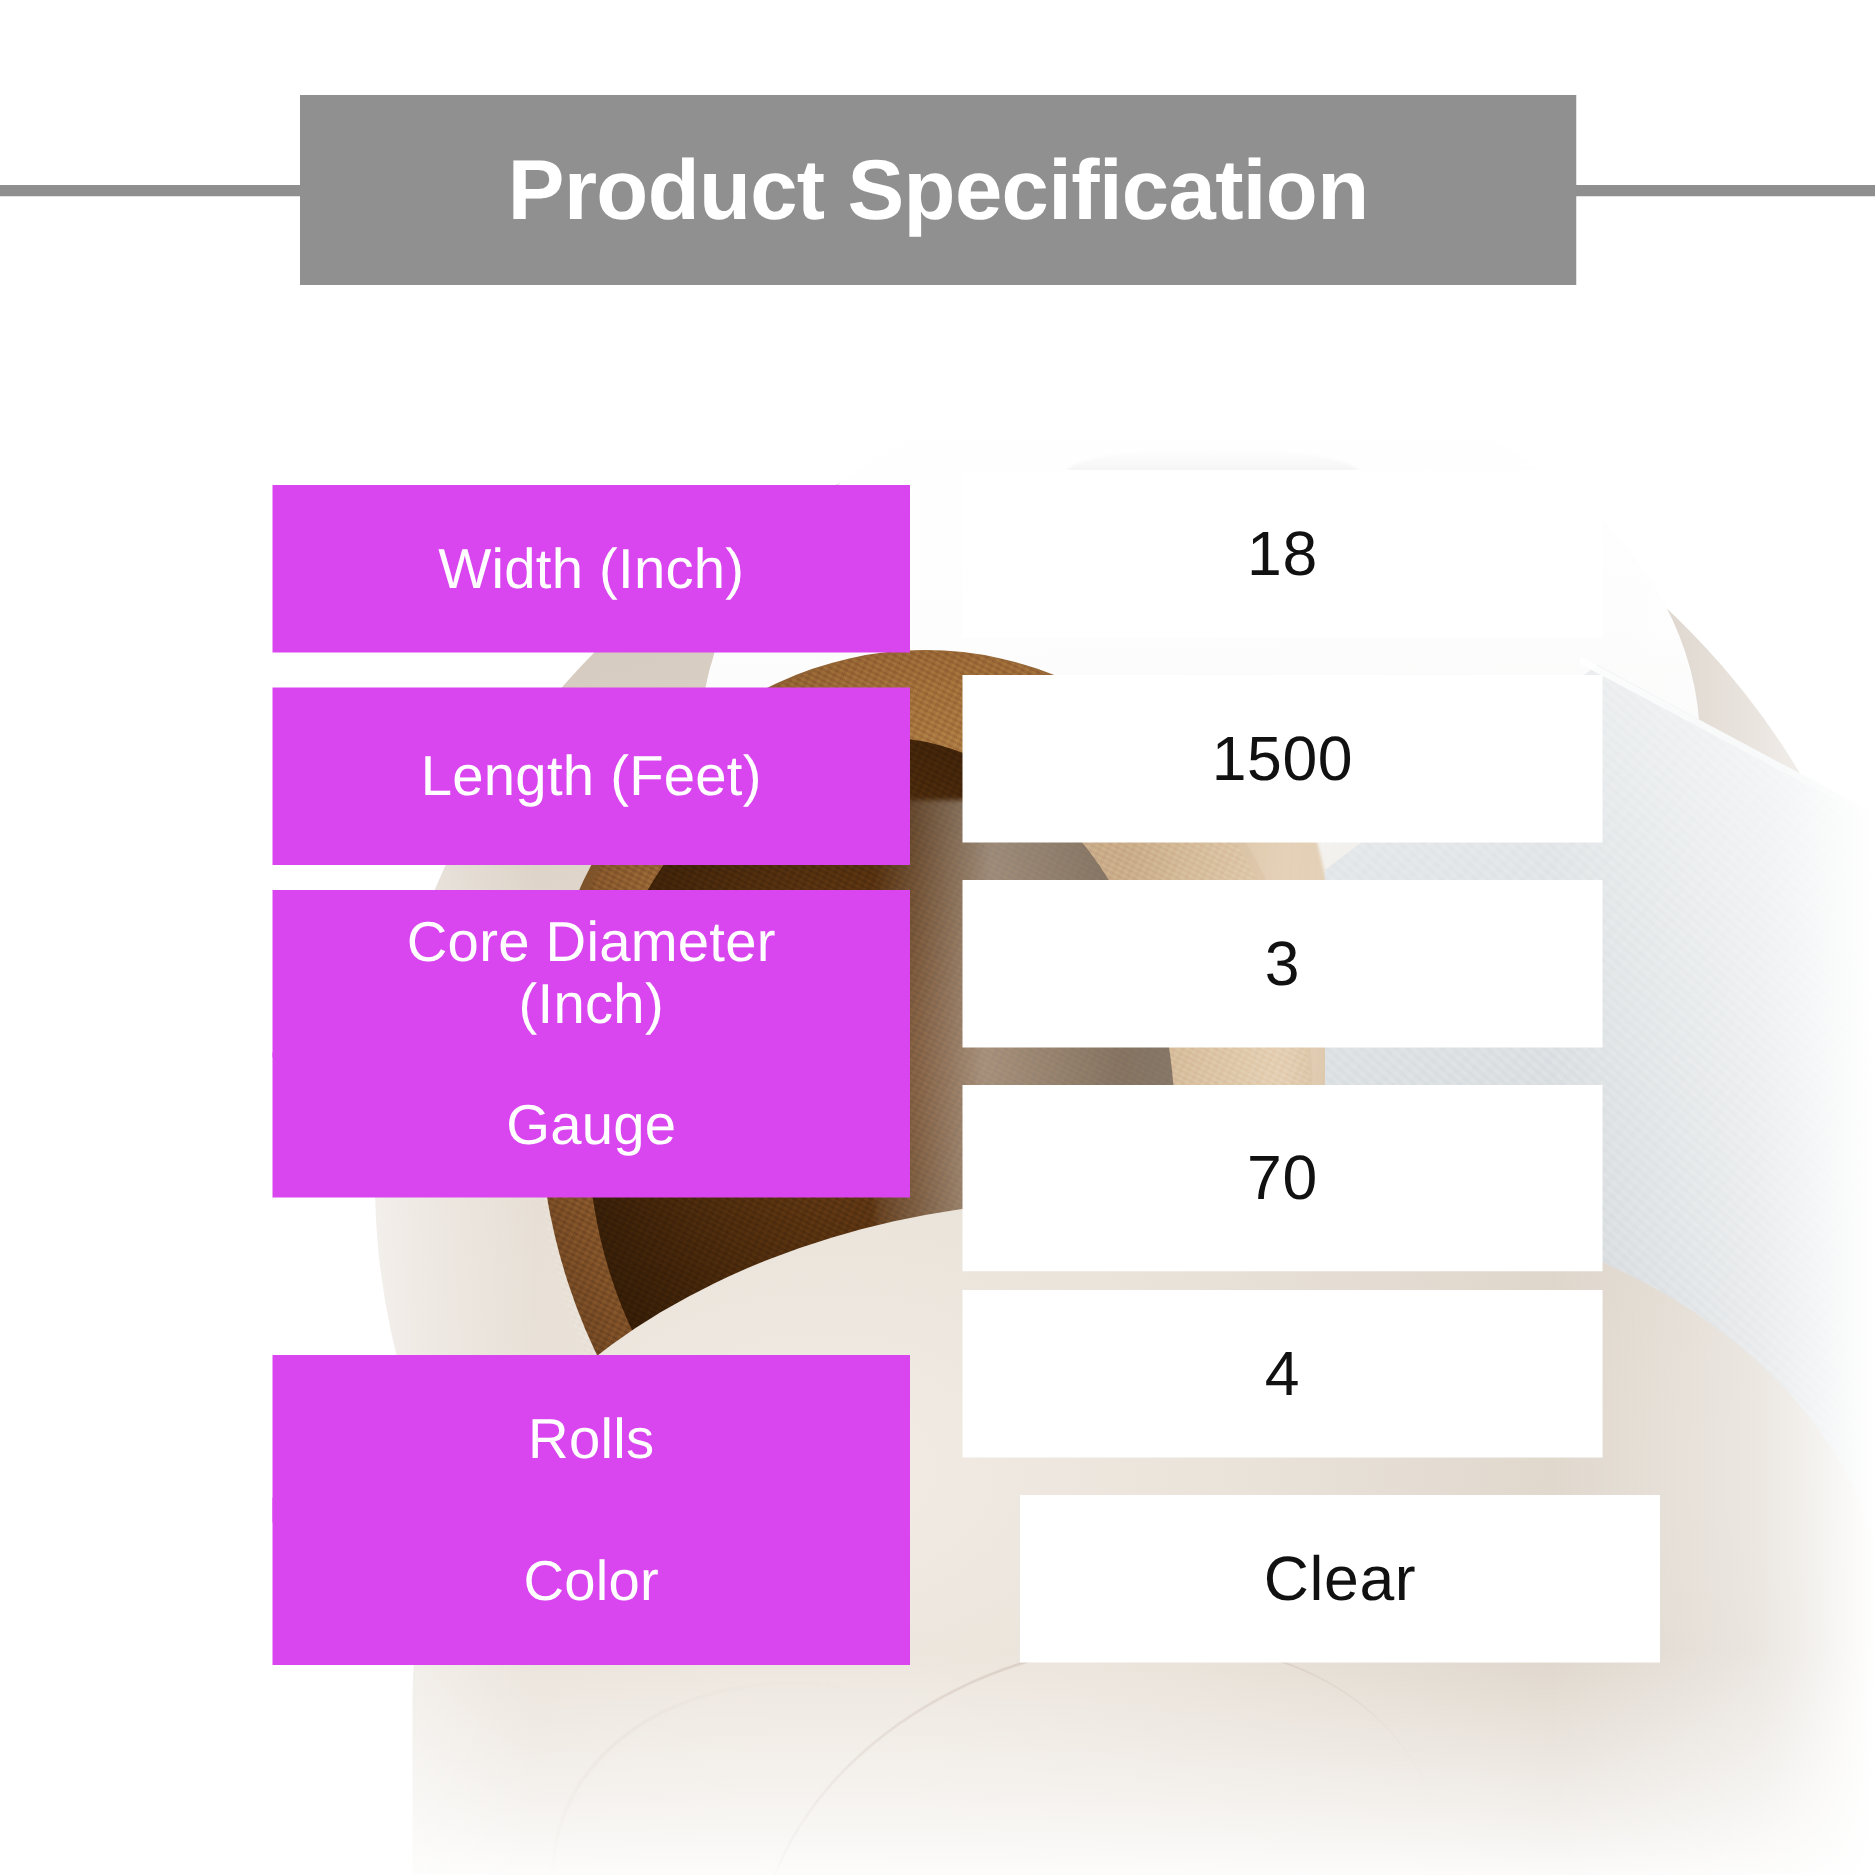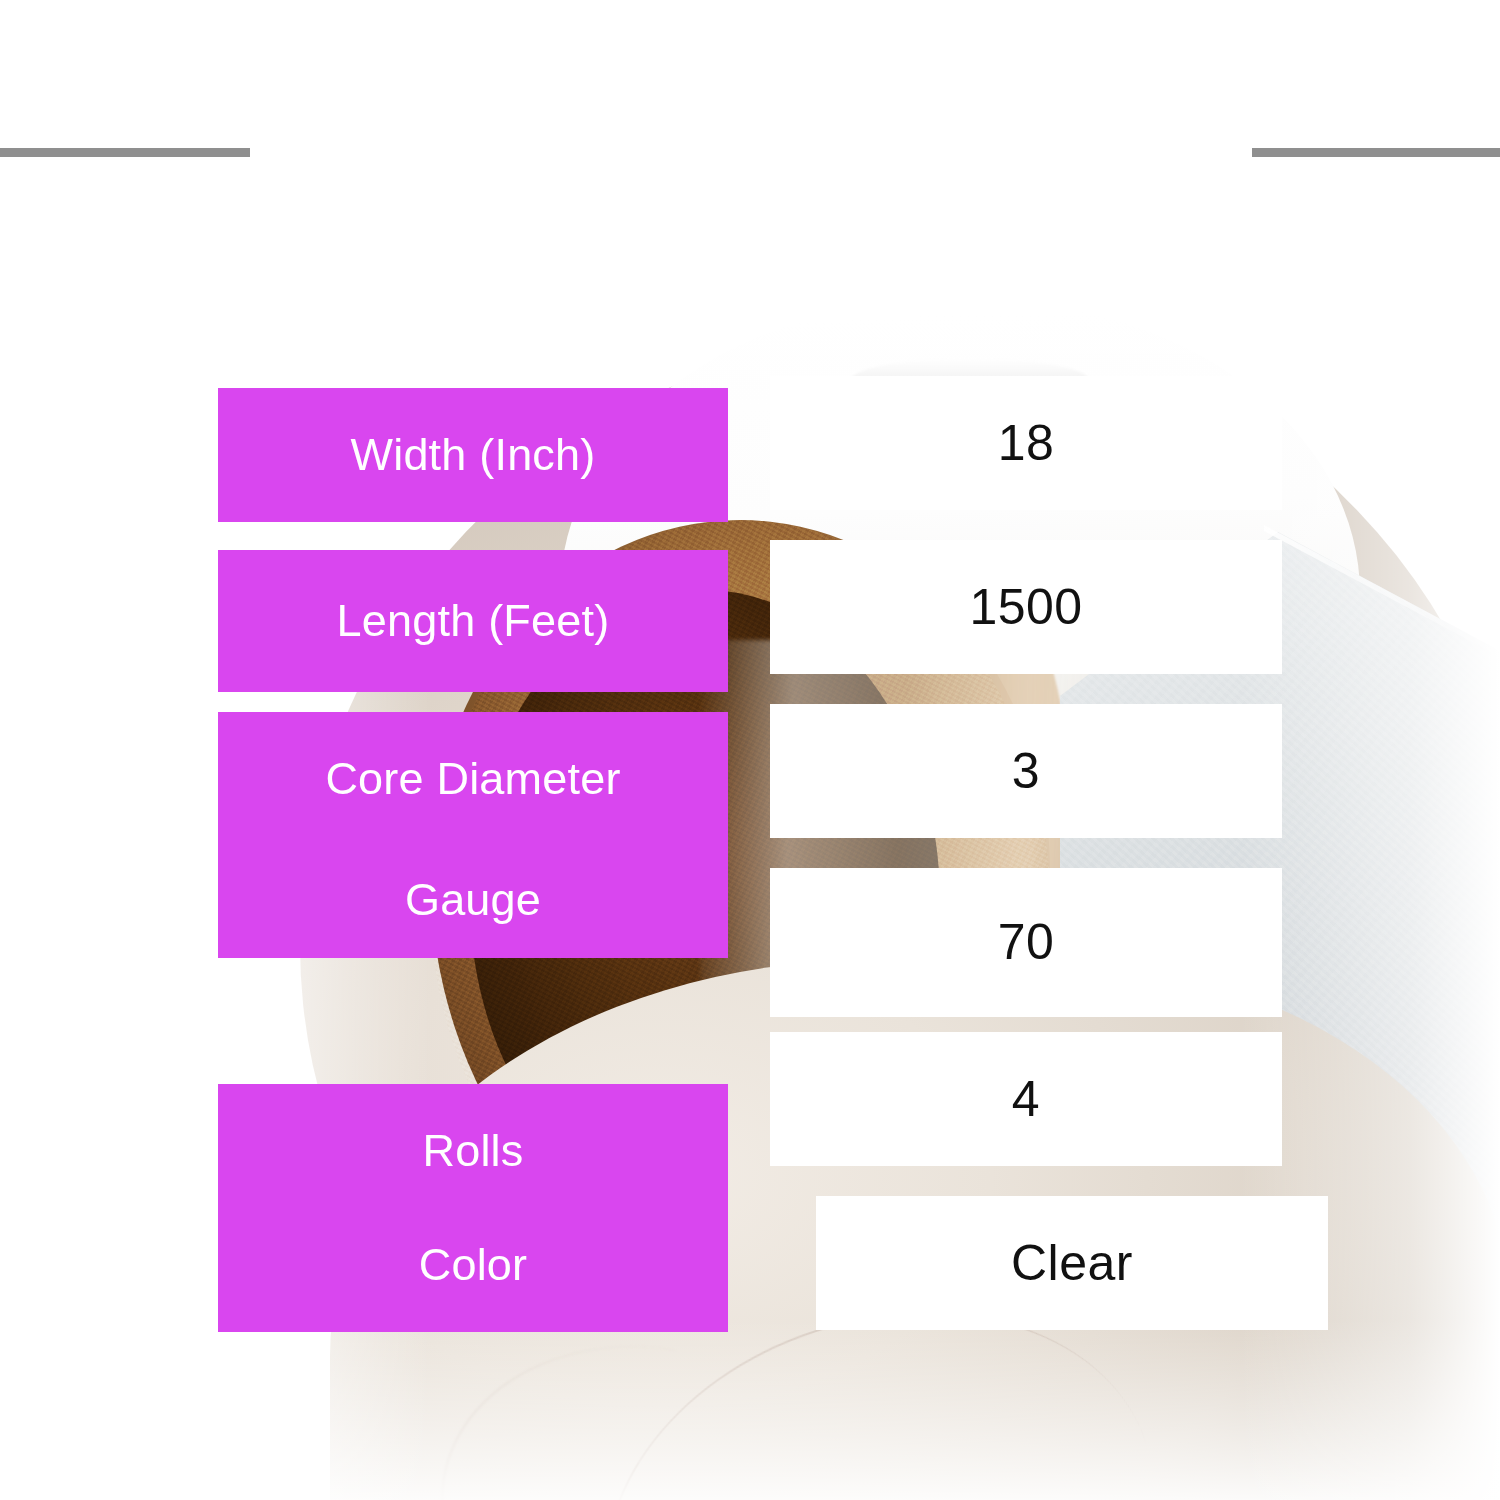--- a/index.html
+++ b/index.html
@@ -263,20 +263,23 @@
     <div class="film-grain"></div>
     <div class="film-edge"></div>
     <div class="roll-face"></div>
     <div class="roll-seam"></div>
     <div class="roll-seam2"></div>
     <div class="photo-fade"></div>
   </div>
 
   <div class="rule rule-left"></div>
   <div class="rule rule-right"></div>
+  <div class="title-box">
+    <div class="title-text">Product Specification</div>
+  </div>
 
   <div class="spec-table">
 
     <div class="spec-row">
       <div class="label-cell" style="top:388px;height:134px;">
         <div class="label-text">Width (Inch)</div>
       </div>
       <div class="value-cell" style="top:376px;height:134px;">
         <div class="value-text">18</div>
       </div>
@@ -288,20 +291,21 @@
       </div>
       <div class="value-cell" style="top:540px;height:134px;">
         <div class="value-text">1500</div>
       </div>
     </div>
 
     <div class="spec-row">
       <div class="label-cell" style="top:712px;height:134px;">
         <div>
           <div class="label-text">Core Diameter</div>
+          <div class="label-text">(Inch)</div>
         </div>
       </div>
       <div class="value-cell" style="top:704px;height:134px;">
         <div class="value-text">3</div>
       </div>
     </div>
 
     <div class="spec-row">
       <div class="label-cell" style="top:842px;height:116px;">
         <div class="label-text">Gauge</div>

